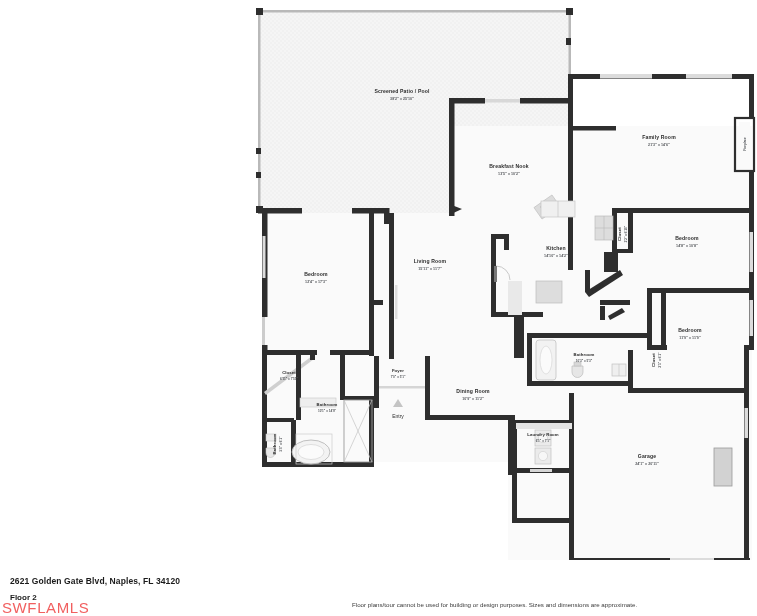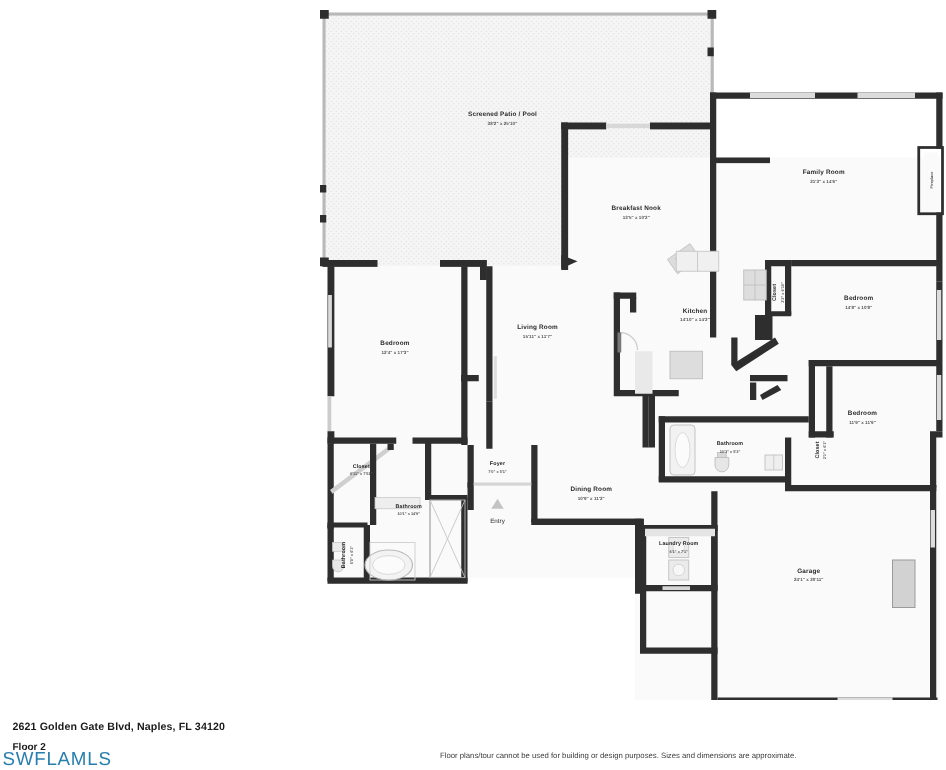--- a/index.html
+++ b/index.html
@@ -67,21 +67,21 @@
     white-space: nowrap;
   }
   .watermark {
     position: absolute;
     left: 2px;
     top: 39px;
     font-size: 15px;
     font-family: "Liberation Sans", sans-serif;
     font-weight: 400;
     letter-spacing: .6px;
-    color: #0369a1;
+    color: #ef4444;
     opacity: .85;
     white-space: nowrap;
   }
 
   
   .rm-name {
     font-family: "Liberation Sans", sans-serif;
     font-size: 5.1px;
     font-weight: bold;
     fill: #2b2b2b;

